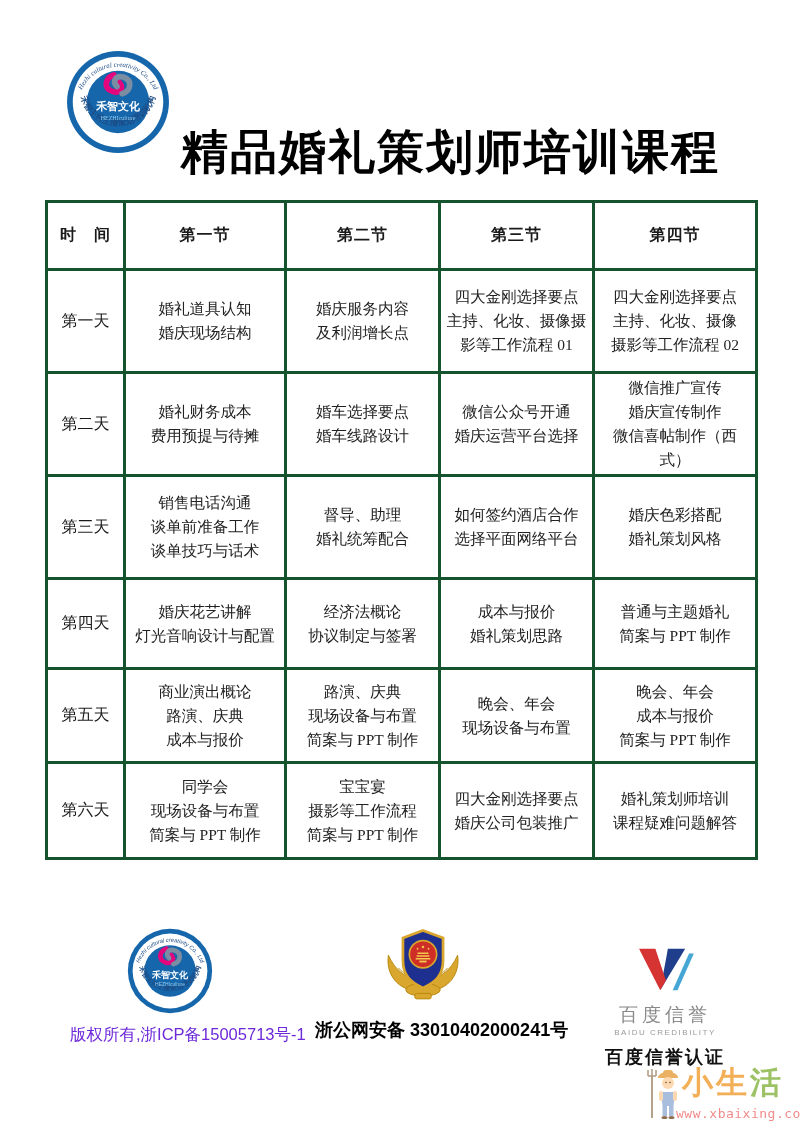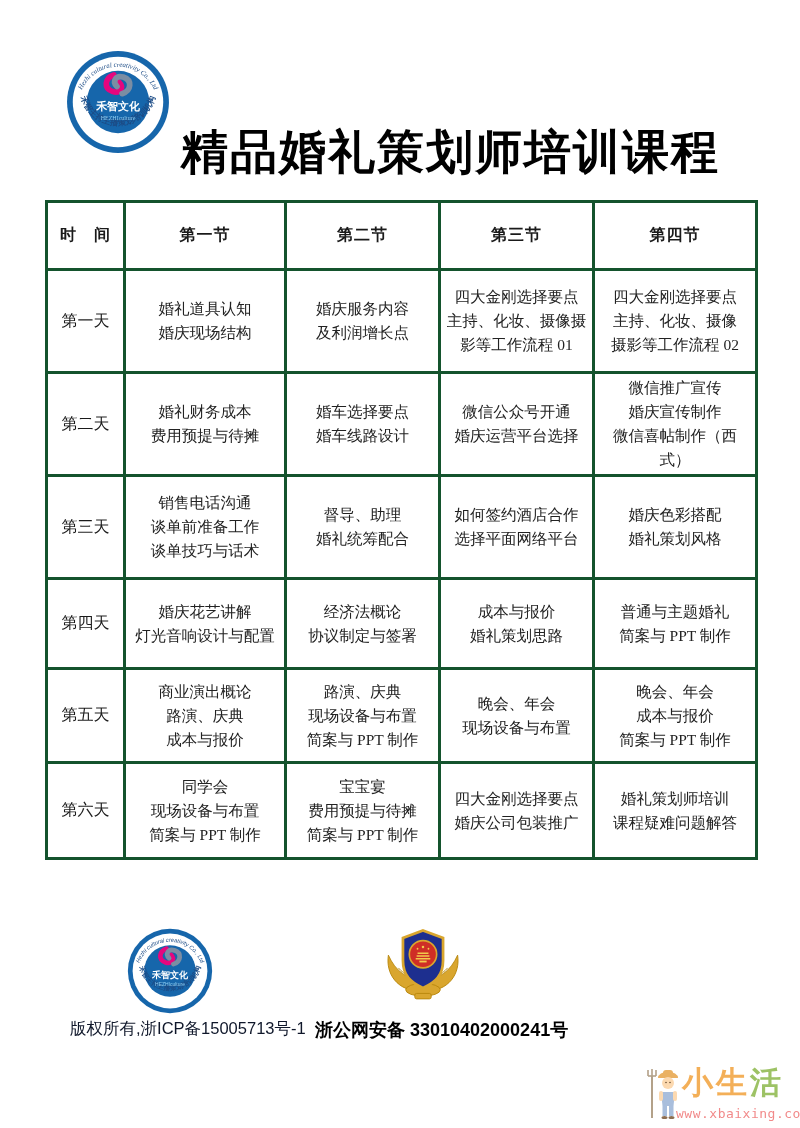--- a/index.html
+++ b/index.html
@@ -32,21 +32,21 @@
   }
   table.course thead th { font-size:16px; font-weight:bold; letter-spacing:1px; }
   table.course tbody th { font-size:16px; font-weight:normal; }
   table.course td { font-size:15.5px; line-height:24px; color:#222; }
 
   
   .footer-block { position:absolute; text-align:center; font-family:"Liberation Sans","DejaVu Sans",sans-serif; }
   .fb-left   { left:70px;  top:928px; width:200px; }
   .fb-center { left:315px; top:926px; width:215px; }
   .fb-right  { left:575px; top:944px; width:180px; }
-  .icp-text  { margin-top:0; font-size:16.5px; color:#0f172a; white-space:nowrap; }
+  .icp-text  { margin-top:6px; font-size:16.5px; color:#6d28d9; white-space:nowrap; }
   .police-text { margin-top:6px; font-size:18px; font-weight:bold; color:#000; white-space:nowrap; }
   .baidu-name { margin-top:4px; font-size:19px; color:#8a8a8a; letter-spacing:4px; }
   .baidu-en   { font-size:8px; color:#9a9a9a; letter-spacing:1.5px; }
   .baidu-cert { margin-top:8px; font-size:18px; font-weight:bold; color:#111; letter-spacing:2px; }
   .badge-icon { display:inline-block; }
 
   
   .watermark { position:absolute; right:4px; bottom:4px; width:150px; height:62px; }
   .farmer { position:absolute; left:0; bottom:2px; }
   .brand-text {
@@ -171,21 +171,21 @@
         <td>晚会、年会
 成本与报价
 简案与 PPT 制作</td>
       </tr>
       <tr style="height:96px">
         <th>第六天</th>
         <td>同学会
 现场设备与布置
 简案与 PPT 制作</td>
         <td>宝宝宴
-费用预提与待摊
+摄影等工作流程
 简案与 PPT 制作</td>
         <td>四大金刚选择要点
 婚庆公司包装推广</td>
         <td>婚礼策划师培训
 课程疑难问题解答</td>
       </tr>
     </tbody>
   </table>
 
   <div class="footer-block fb-left">
@@ -206,20 +206,30 @@
       <circle cx="45" cy="31" r="15" fill="#cf2e26" stroke="#d9a62e" stroke-width="1.8"></circle>
       <circle cx="45" cy="23" r="1.4" fill="#f2c94c"></circle>
       <circle cx="39" cy="25" r="1" fill="#f2c94c"></circle>
       <circle cx="51" cy="25" r="1" fill="#f2c94c"></circle>
       <path d="M37 36 h16 M38 33 h14 M39 30 h12" stroke="#f2c94c" stroke-width="1.6" fill="none"></path>
       <rect x="41" y="38" width="8" height="2" fill="#f2c94c"></rect>
     </svg>
     <div class="police-text">浙公网安备 33010402000241号</div>
   </div>
 
+  <div class="footer-block fb-right">
+    <svg width="58" height="50" viewBox="0 0 60 52">
+      <polygon points="33,5 51,5 25,48" fill="#1f3e8c"></polygon>
+      <polygon points="3,5 20,5 31,38 25,48" fill="#d63333"></polygon>
+      <polygon points="55,10 60,10 43,48 38,48" fill="#45a6d6"></polygon>
+    </svg>
+    <div class="baidu-name">百度信誉</div>
+    <div class="baidu-en">BAIDU CREDIBILITY</div>
+    <div class="baidu-cert">百度信誉认证</div>
+  </div>
 
   <div class="watermark">
     <svg class="farmer" width="34" height="56" viewBox="0 0 34 56">
       <line x1="6" y1="10" x2="6" y2="52" stroke="#b3a189" stroke-width="2"></line>
       <path d="M2 10 v-6 M6 10 v-7 M10 10 v-6" stroke="#b3a189" stroke-width="1.6" fill="none"></path>
       <path d="M2 10 h8" stroke="#b3a189" stroke-width="1.6"></path>
       <path d="M12 12 a8 5 0 0 1 20 0 z" fill="#eab163"></path>
       <rect x="17" y="4" width="10" height="6" rx="3" fill="#eab163"></rect>
       <circle cx="22" cy="17" r="6" fill="#fcd9b0"></circle>
       <circle cx="20" cy="16.5" r=".8" fill="#6b4f35"></circle>

